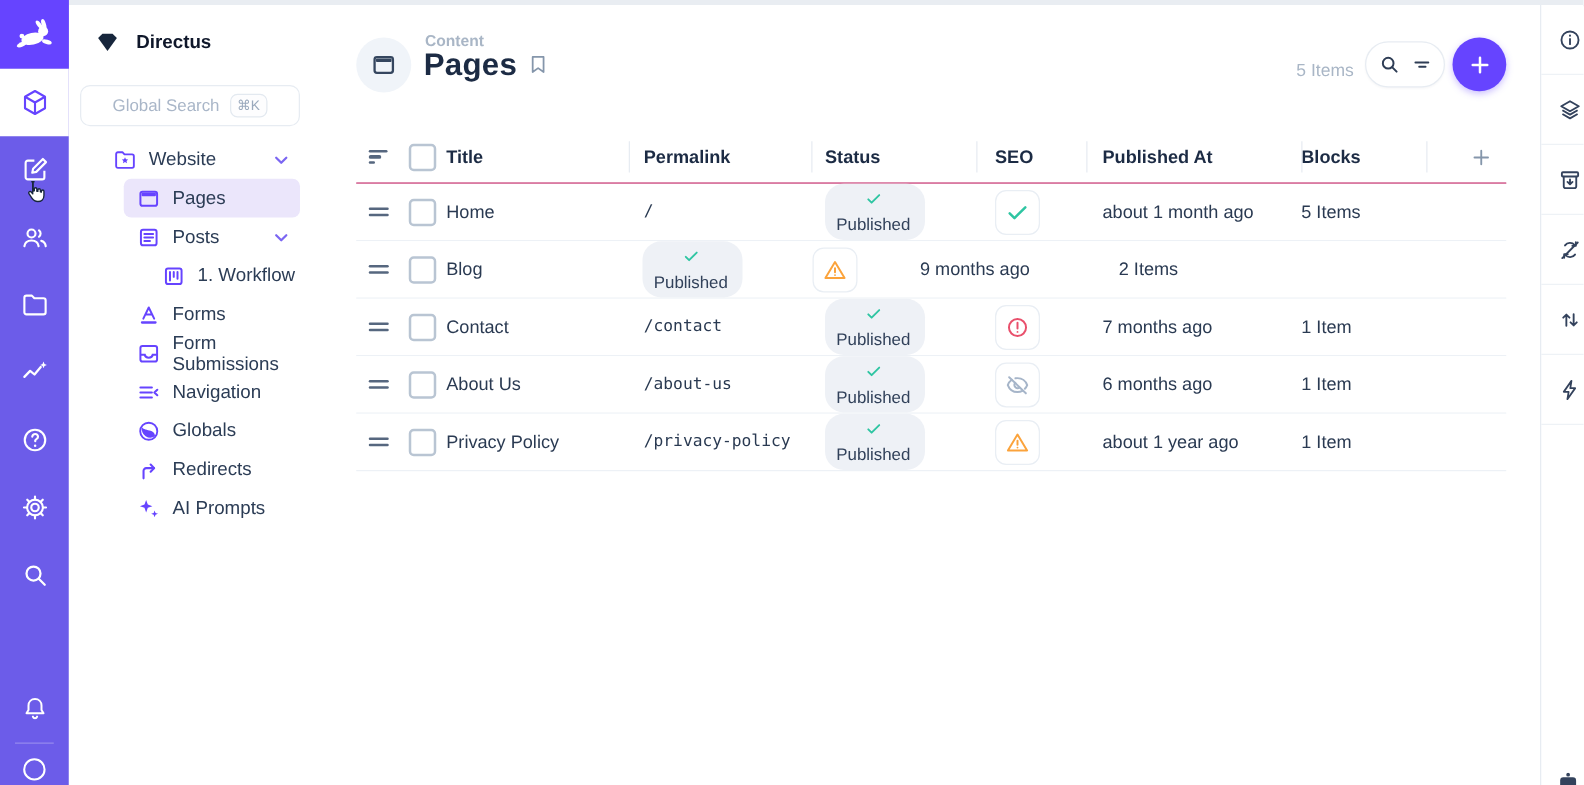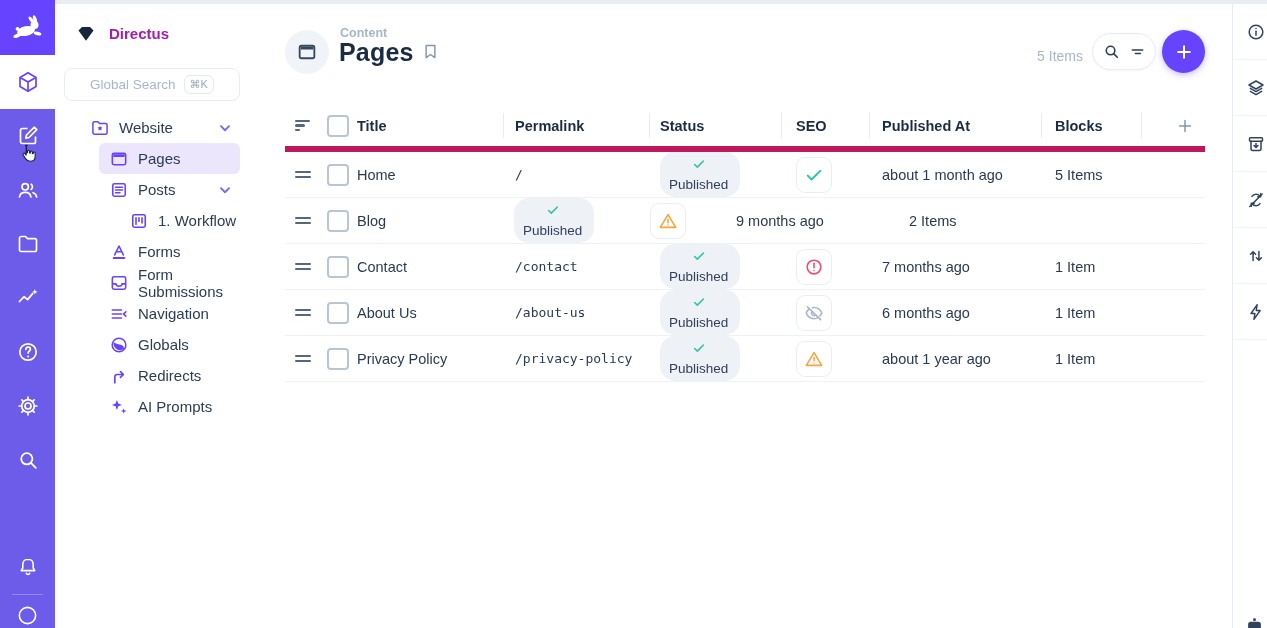--- a/index.html
+++ b/index.html
@@ -12,21 +12,21 @@
   .module-bar{position:absolute;left:0;top:0;width:55px;height:628px;background:#6c5ce9;display:flex;flex-direction:column;z-index:5;}
   .logo-tile{width:55px;height:55px;background:#6644ff;display:flex;align-items:center;justify-content:center;}
   .mod{width:55px;height:54px;display:flex;align-items:center;justify-content:center;color:#fff;cursor:pointer;}
   .mod.active{background:#fff;color:#6644ff;}
   .mod-bottom{margin-top:auto;}
   .mod-divider{height:1px;background:rgba(255,255,255,.28);margin:0 12px;}
   .avatar-half{height:24px;display:flex;justify-content:center;overflow:hidden;color:#fff;padding-top:9px;}
   
   .nav{position:absolute;left:55px;top:4px;width:225px;height:624px;background:#fff;}
   .project-row{display:flex;align-items:center;gap:12px;padding:18px 0 0 20px;}
-  .project-name{font-size:15px;font-weight:700;color:#a21caf;}
+  .project-name{font-size:15px;font-weight:700;color:#0f172a;}
   .gsearch{position:absolute;left:9px;top:64px;width:176px;height:33px;border:1.5px solid #e7ecf2;border-radius:8px;
            display:flex;align-items:center;justify-content:center;gap:8px;cursor:text;box-sizing:border-box;}
   .gsearch .ph{font-size:13.5px;color:#a9b6c8;}
   .gsearch .kbd{font-size:11px;color:#9aa9bd;border:1px solid #e3e9f0;border-radius:6px;padding:2px 5px;background:#fdfdfe;}
   .nav-list{position:absolute;left:0;top:108px;right:0;padding-left:17px;}
   .nav-item{height:31px;display:flex;align-items:center;gap:9px;margin:0 40px 0 12px;padding-left:6px;border-radius:6px;
             font-size:15px;font-weight:500;color:#2b3c55;cursor:pointer;}
   .nav-item .nicon{color:#6644ff;width:20px;display:flex;justify-content:center;}
   .nav-item.active{background:#ebe6fb;}
   .ind1{margin-left:27px;padding-left:10px;}
@@ -41,31 +41,31 @@
   .bookmark{position:absolute;left:141px;top:38px;color:#8596ab;cursor:pointer;}
   .count{position:absolute;right:150px;top:44px;font-size:14px;color:#a9b6c6;font-weight:500;}
   .pill{position:absolute;right:77px;top:29px;width:64px;height:37px;border:1.5px solid #e7ecf2;border-radius:19px;background:#fff;
         display:flex;align-items:center;justify-content:center;gap:7px;color:#2e3d55;cursor:pointer;box-sizing:border-box;
         box-shadow:0 1px 2px rgba(20,30,60,.04);}
   .add-btn{position:absolute;right:28px;top:26px;width:43px;height:43px;border-radius:50%;background:#6644ff;color:#fff;
            display:flex;align-items:center;justify-content:center;cursor:pointer;box-shadow:0 2px 6px rgba(102,68,255,.35);}
   
   .table{position:absolute;left:5px;top:101px;width:920px;}
   .trow,.thead{display:flex;align-items:center;}
-  .thead{height:41px;font-size:14.5px;font-weight:700;color:#1c2b44;border-bottom:6px solid #be185d;}
+  .thead{height:41px;font-size:14.5px;font-weight:700;color:#1c2b44;border-bottom:1px solid #be185d;}
   .trow{height:45px;font-size:14.5px;color:#2a3a52;border-bottom:1px solid #edf1f6;background:#fff;}
   .cell{box-sizing:border-box;display:flex;align-items:center;height:100%;}
   .c-drag{width:32px;padding-left:10px;}
   .c-check{width:36px;padding-left:10px;}
   .c-title{width:150px;padding-left:4px;}
   .c-link{width:146px;padding-left:12px;}
   .c-status{width:132px;padding-left:11px;}
   .c-seo{width:88px;padding-left:15px;}
   .c-pub{width:172px;padding-left:13px;}
-  .c-blocks{width:100px;padding-left:14px;}
+  .c-blocks{width:100px;padding-left:0;}
   .c-add{flex:1;justify-content:flex-end;padding-right:10px;color:#8596ab;}
   .thead .vd{position:relative;}
   .thead .vd::before{content:"";position:absolute;left:0;top:8px;bottom:8px;width:1px;background:#e7ecf2;}
   .checkbox{width:18px;height:18px;border:2px solid #b9c5d3;border-radius:4px;background:#fff;cursor:pointer;}
   .drag{cursor:grab;}
   .drag i{display:block;width:16px;height:2.4px;background:#56677f;border-radius:2px;margin:2.4px 0;}
   .sort-icon i{display:block;height:2.2px;background:#56677f;border-radius:2px;margin:2.3px 0;}
   .sort-icon .l1{width:15px}.sort-icon .l2{width:10px}.sort-icon .l3{width:5px}
   .mono{font-family:"DejaVu Sans Mono",monospace;font-size:13px;color:#2a3a52;}
   .badge{display:inline-flex;align-items:center;gap:6px;background:#eef1f6;border-radius:15px;padding:5px 12px 5px 9px;

